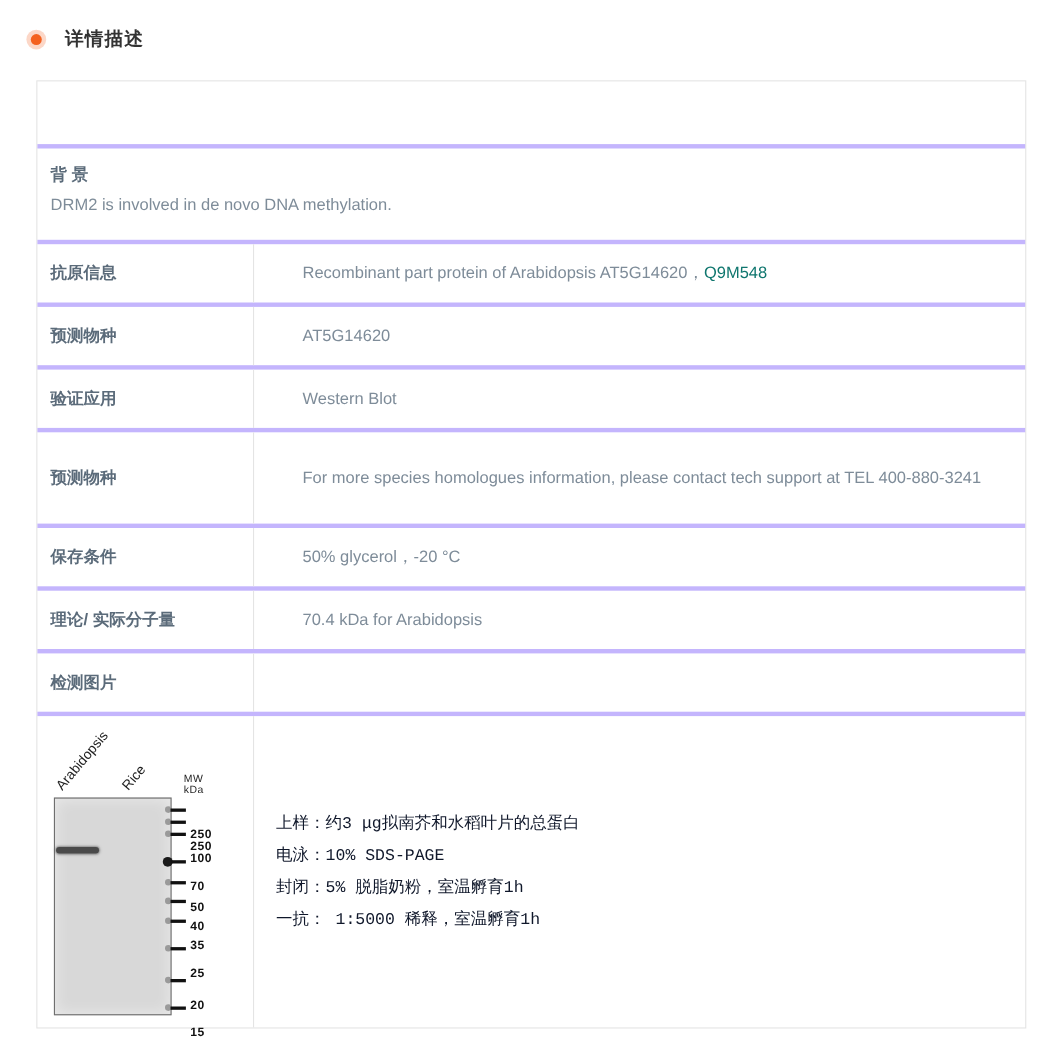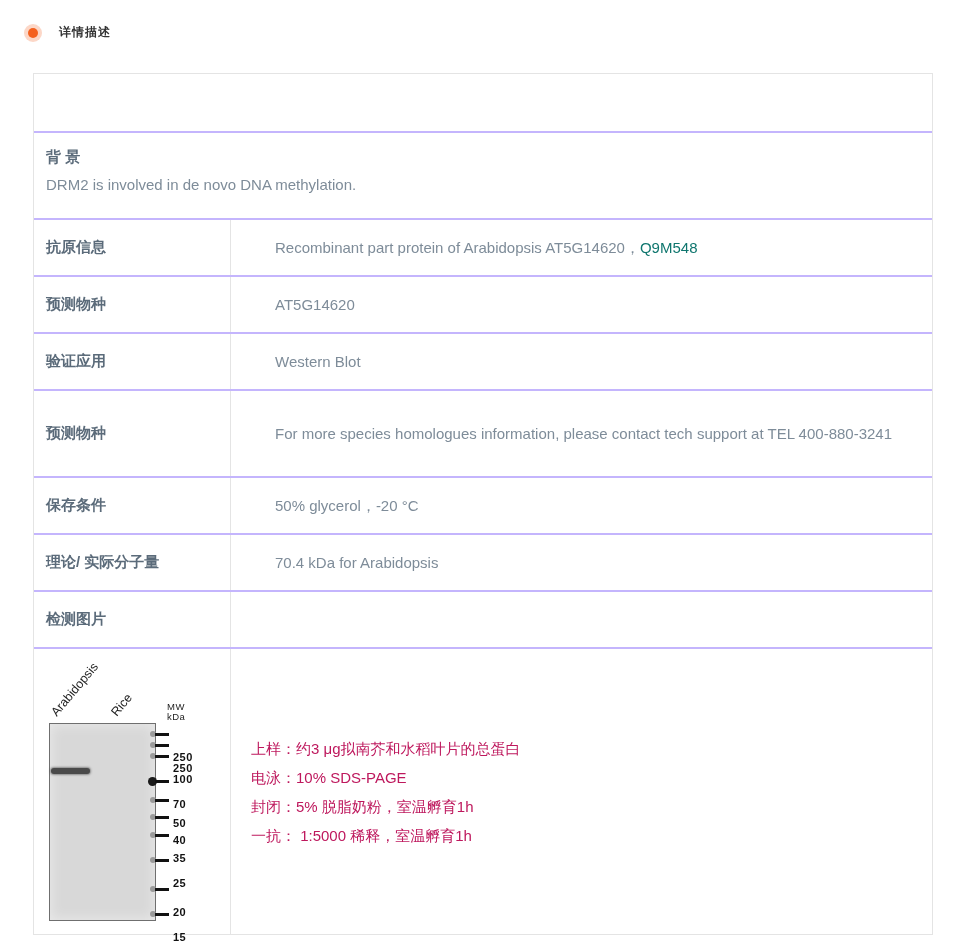--- a/index.html
+++ b/index.html
@@ -16,31 +16,31 @@
     position: absolute; left: 28px; top: 24px;
     display: flex; align-items: center;
   }
   .bullet {
     width: 10px; height: 10px; border-radius: 50%;
     background: #f4611f;
     box-shadow: 0 0 0 4px rgba(244, 97, 31, 0.25);
     margin-right: 21px;
   }
   .section-title {
-    font-size: 12px; font-weight: bold; color: #333333;
+    font-size: 17px; font-weight: bold; color: #333333;
     letter-spacing: 1px;
   }
 
   
   .detail-table {
     position: absolute; left: 33px; top: 73px; width: 900px;
     border: 1px solid #e4e4e4;
     background: #ffffff;
   }
-  .row { border-top: 2px solid #c4b5fd; display: flex; }
+  .row { border-top: 4px solid #c4b5fd; display: flex; }
   .row:first-child { border-top: none; }
   .row-empty { height: 57px; }
   .row-bg { height: 87px; display: block; padding: 15px 12px 0 12px; }
   .bg-label { font-size: 15px; font-weight: bold; color: #5b6b7a; margin-bottom: 9px; }
   .bg-value { font-size: 15px; color: #7e8c99; }
 
   .row-std { min-height: 57px; gap: 24px; }
   .row-tall { min-height: 87px; }
   .cell-label {
     width: 197px; flex: 0 0 197px;
@@ -63,21 +63,21 @@
     width: 197px; flex: 0 0 197px;
     border-right: 1px solid #e4e4e4;
     position: relative;
   }
   .protocol-cell {
     flex: 1;
     display: flex; flex-direction: column; justify-content: center;
     padding-left: 20px;
   }
   .protocol-line {
-    font-size: 15px; color: #be185d; line-height: 29px;
+    font-size: 15px; color: #0f172a; line-height: 29px; font-family: Liberation Mono, monospace;
   }
 
   
   .membrane {
     position: absolute; left: 15px; top: 74px;
     width: 107px; height: 198px;
     background: #d8d8d8;
     border: 1px solid #6f6f6f;
     box-shadow: inset 0 0 14px rgba(255,255,255,0.5);
   }

